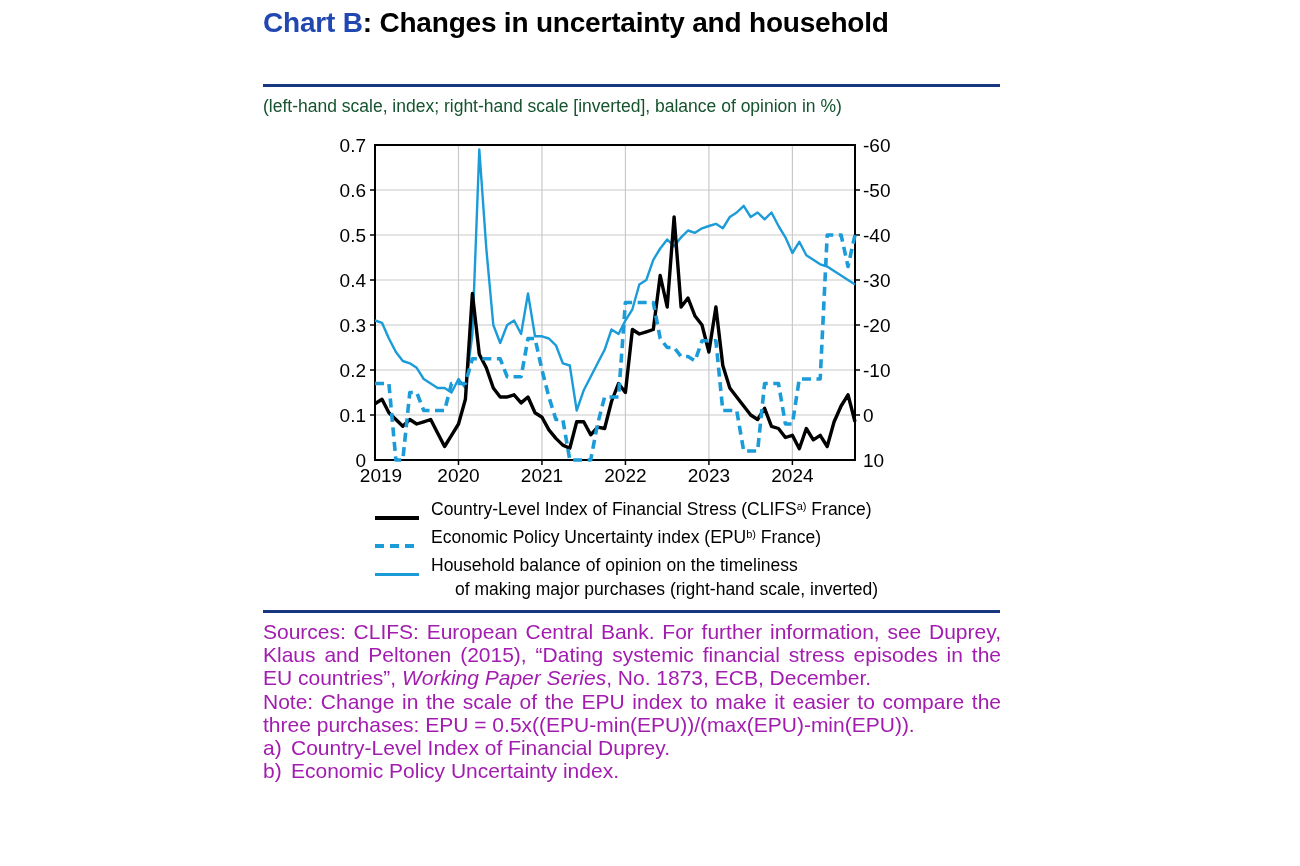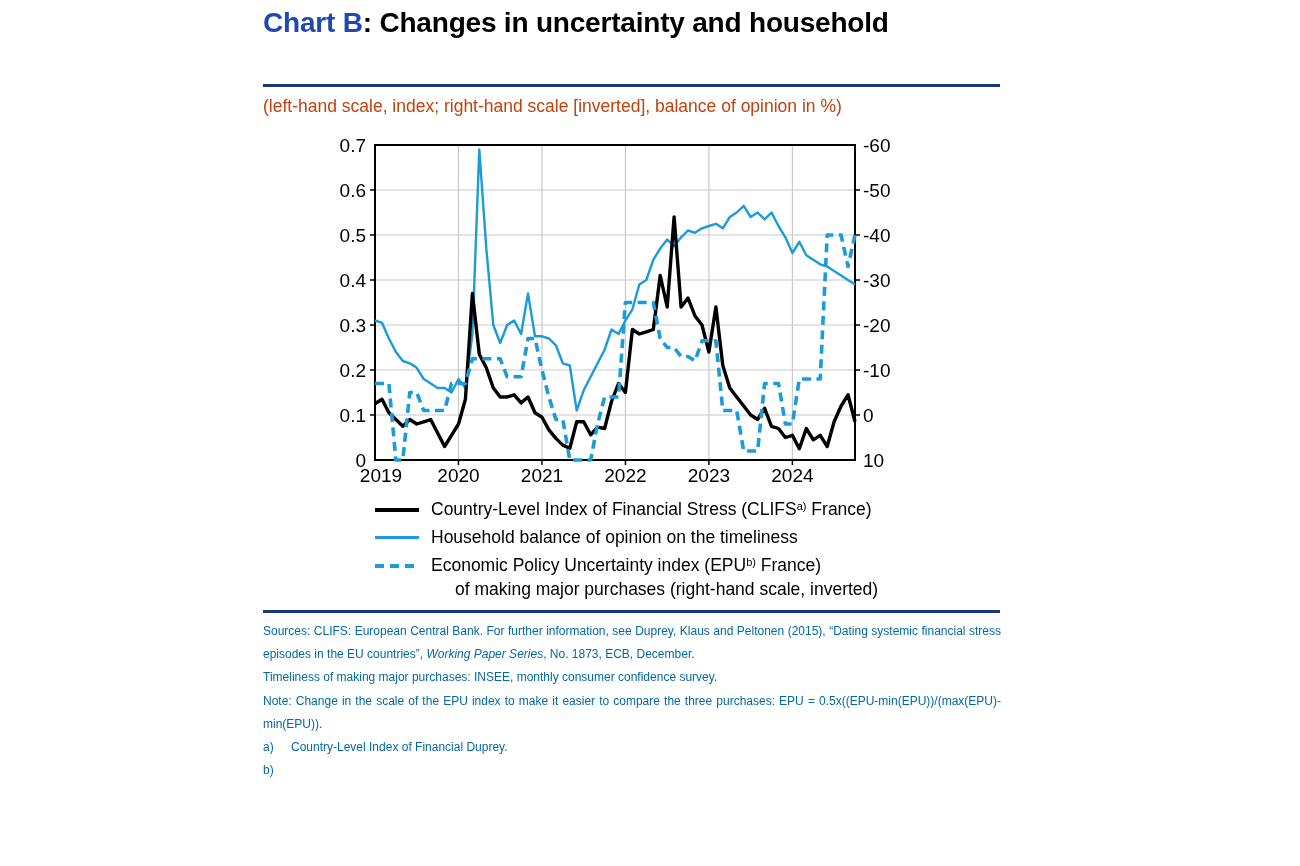--- a/index.html
+++ b/index.html
@@ -4,32 +4,32 @@
 <style>
   html,body{margin:0;padding:0;background:#ffffff;}
   .page{position:relative;width:1300px;height:866px;background:#ffffff;overflow:hidden;
         font-family:"Liberation Sans", sans-serif;padding-left:17px;}
   .title{position:absolute;left:263px;top:6px;width:740px;font-size:28px;font-weight:bold;
          line-height:34px;color:#000;letter-spacing:-0.2px;}
   .title .blue{color:#2148B1;}
   .rule{position:absolute;left:263px;width:737px;background:#17387F;}
   .rule-title{top:84px;height:3px;}
   .rule-sources{top:610px;height:3px;}
-  .subtitle{position:absolute;left:263px;top:96px;width:740px;font-size:17.5px;color:#c2410c;}
+  .subtitle{position:absolute;left:263px;top:96px;width:740px;font-size:17.5px;color:#14532d;}
   svg.chart{position:absolute;left:0;top:0;pointer-events:none;}
   .legend{position:absolute;left:375px;top:499px;width:560px;font-size:17.5px;color:#000;}
-  .legend-row{display:flex;align-items:center;margin-bottom:7px;}
+  .legend-row{display:flex;align-items:flex-end;margin-bottom:7px;}
   .sw{width:44px;flex:0 0 44px;margin-right:12px;}
   .sw-clifs{height:0;border-top:4px solid #000;}
   .sw-epu{height:4px;background:repeating-linear-gradient(90deg,#1B9CD9 0 9px,rgba(0,0,0,0) 9px 15px);}
   .sw-household{height:0;border-top:3px solid #1B9CD9;}
   .legend sup{font-size:11px;vertical-align:5px;}
   .legend-wrap2{margin:-4px 0 0 80px;}
-  .footer{position:absolute;left:263px;top:620px;width:738px;font-size:12px;line-height:23.2px;
-          color:#0369a1;text-align:justify;}
+  .footer{position:absolute;left:263px;top:620px;width:738px;font-size:21px;line-height:23.2px;
+          color:#a21caf;text-align:justify;}
   .footer p{margin:0;}
   .footer .it{font-style:italic;}
   .fnote{display:flex;text-align:left;}
   .fnote .marker{flex:0 0 28px;}
 </style>
 </head>
 <body>
 
 <div class="page">
 
@@ -97,38 +97,38 @@
       <path d="M375.0 403.8 L382.0 399.3 L388.9 412.8 L395.9 419.5 L402.8 426.3 L409.8 419.5 L416.7 424.0 L423.7 421.8 L430.7 419.5 L437.6 433.0 L444.6 446.5 L451.5 435.3 L458.5 424.0 L465.4 399.3 L472.4 293.5 L479.3 354.3 L486.3 367.8 L493.3 388.0 L500.2 397.0 L507.2 397.0 L514.1 394.8 L521.1 402.9 L528.0 397.0 L535.0 412.8 L542.0 417.3 L548.9 429.9 L555.9 438.4 L562.8 445.1 L569.8 448.3 L576.7 421.8 L583.7 421.8 L590.7 434.8 L597.6 427.1 L604.6 428.5 L611.5 401.5 L618.5 383.5 L625.4 392.5 L632.4 329.5 L639.3 334.0 L646.3 331.8 L653.3 329.5 L660.2 275.5 L667.2 307.0 L674.1 217.0 L681.1 307.0 L688.0 298.0 L695.0 316.0 L702.0 325.0 L708.9 352.0 L715.9 307.0 L722.8 365.5 L729.8 388.0 L736.7 397.0 L743.7 406.0 L750.7 415.0 L757.6 419.5 L764.6 408.3 L771.5 426.3 L778.5 428.5 L785.4 437.5 L792.4 435.3 L799.3 448.8 L806.3 428.5 L813.3 439.8 L820.2 435.3 L827.2 446.5 L834.1 421.8 L841.1 406.0 L848.0 394.8 L855.0 421.8 " fill="none" stroke-linejoin="round" stroke="#000000" stroke-width="3.4"></path>
       <path d="M375.0 383.5 L382.0 383.5 L388.9 383.5 L395.9 460.0 L402.8 460.0 L409.8 392.5 L416.7 392.5 L423.7 410.5 L430.7 410.5 L437.6 410.5 L444.6 410.5 L451.5 383.5 L458.5 383.5 L465.4 383.5 L472.4 358.8 L479.3 358.8 L486.3 358.8 L493.3 358.8 L500.2 358.8 L507.2 376.8 L514.1 376.8 L521.1 376.8 L528.0 338.5 L535.0 338.5 L542.0 370.0 L548.9 397.0 L555.9 419.5 L562.8 419.5 L569.8 460.0 L576.7 460.0 L583.7 460.0 L590.7 460.0 L597.6 424.0 L604.6 397.0 L611.5 397.0 L618.5 397.0 L625.4 302.5 L632.4 302.5 L639.3 302.5 L646.3 302.5 L653.3 302.5 L660.2 338.5 L667.2 347.5 L674.1 347.5 L681.1 356.5 L688.0 356.5 L695.0 361.0 L702.0 340.8 L708.9 340.8 L715.9 340.8 L722.8 410.5 L729.8 410.5 L736.7 410.5 L743.7 451.0 L750.7 451.0 L757.6 451.0 L764.6 383.5 L771.5 383.5 L778.5 383.5 L785.4 424.0 L792.4 424.0 L799.3 379.0 L806.3 379.0 L813.3 379.0 L820.2 379.0 L827.2 235.0 L834.1 235.0 L841.1 235.0 L848.0 266.5 L855.0 235.0 " fill="none" stroke-linejoin="round" stroke="#1B9CD9" stroke-width="3.6" stroke-dasharray="9 5.5"></path>
     </svg>
 
   <div class="legend">
     <div class="legend-row">
       <div class="sw sw-clifs"></div>
       <div><span>Country-Level Index of Financial Stress (CLIFS</span><sup>a)</sup><span> France)</span></div>
     </div>
     <div class="legend-row">
+      <div class="sw sw-epu"></div>
+      <div><span>Economic Policy Uncertainty index (EPU</span><sup>b)</sup><span> France)</span></div>
+    </div>
+    <div class="legend-row">
       <div class="sw sw-household"></div>
       <div>Household balance of opinion on the timeliness</div>
-    </div>
-    <div class="legend-row">
-      <div class="sw sw-epu"></div>
-      <div><span>Economic Policy Uncertainty index (EPU</span><sup>b)</sup><span> France)</span></div>
     </div>
     <div class="legend-wrap2">of making major purchases (right-hand scale, inverted)</div>
   </div>
 
   <div class="rule rule-sources"></div>
 
   <div class="footer">
     <p><span>Sources: CLIFS: European Central Bank. For further information, see Duprey, Klaus and Peltonen (2015), “Dating systemic financial stress episodes in the EU countries”, </span><span class="it">Working Paper Series</span><span>, No. 1873, ECB, December.</span></p>
-    <p>Timeliness of making major purchases: INSEE, monthly consumer confidence survey.</p>
     <p>Note: Change in the scale of the EPU index to make it easier to compare the three purchases: EPU = 0.5x((EPU-min(EPU))/(max(EPU)-min(EPU)).</p>
     <p class="fnote">
       <span class="marker">a)</span>
       <span>Country-Level Index of Financial Duprey.</span>
     </p>
     <p class="fnote">
       <span class="marker">b)</span>
+      <span>Economic Policy Uncertainty index.</span>
     </p>
   </div>
 
 </div>
 
 </body></html>

